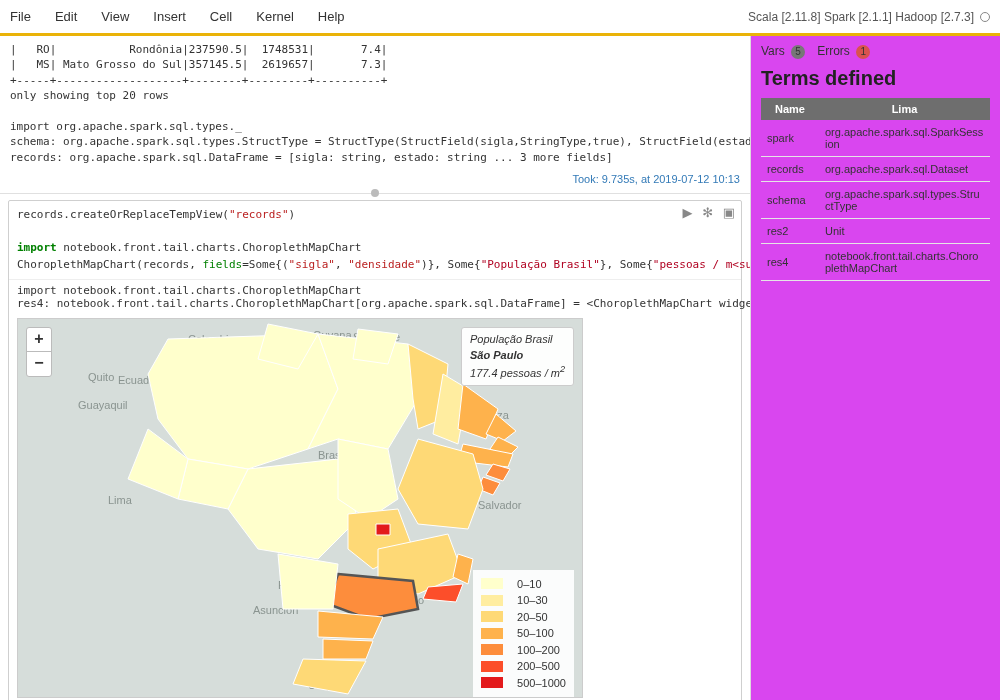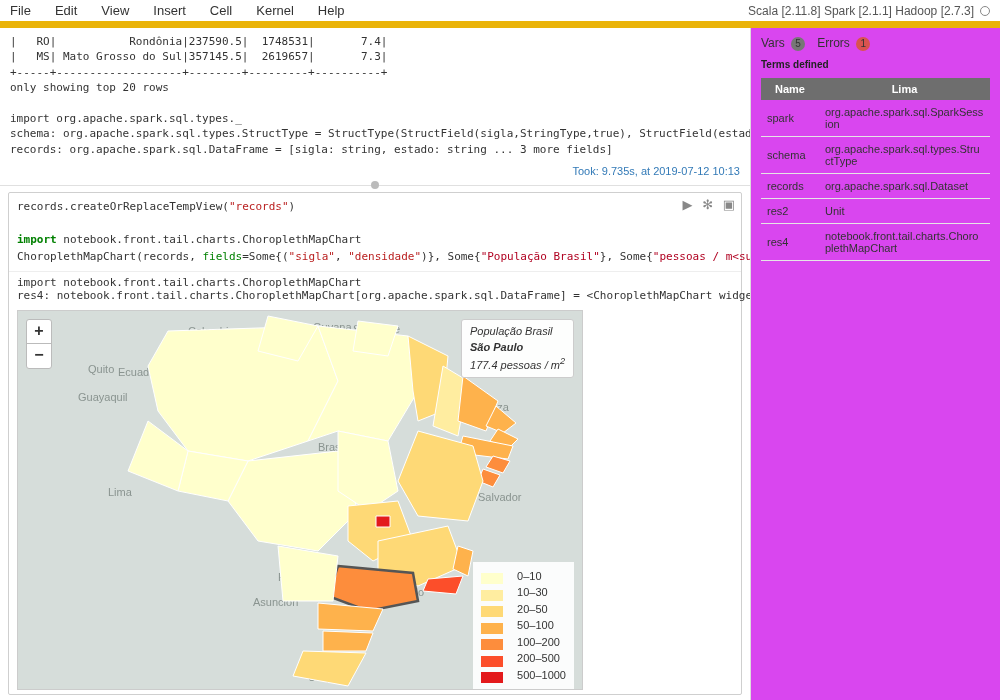--- a/index.html
+++ b/index.html
@@ -1,17 +1,17 @@
 <!DOCTYPE html>
 <html><head>
 <meta charset="utf-8">
 <style>
   * { box-sizing: border-box; margin: 0; padding: 0; }
   body { font-family: -apple-system, "Helvetica Neue", Arial, sans-serif; font-size: 13px; color: #333; background: #fff; }
-  .menubar { display: flex; align-items: center; padding: 4px 10px; border-bottom: 7px solid #eab308; height: 28px; }
+  .menubar { display: flex; align-items: center; padding: 4px 10px; border-bottom: 3px solid #eab308; height: 36px; }
   .menubar .menu-item { margin-right: 24px; cursor: pointer; color: #333; font-size: 13px; }
   .menubar .spacer { flex: 1; }
   .menubar .kernel-info { font-size: 12px; color: #555; }
   .menubar .kernel-indicator { display: inline-block; width: 10px; height: 10px; border: 1px solid #888; border-radius: 50%; margin-left: 6px; vertical-align: middle; }
   .main { display: flex; height: 672px; }
   .notebook-col { flex: 1; overflow: hidden; position: relative; }
   .side-col { width: 250px; border-left: 1px solid #ddd; padding: 8px 10px; background: #d946ef; font-size: 12px; }
 
   .output-block { font-family: Menlo, Consolas, monospace; font-size: 11px; line-height: 1.4; padding: 6px 10px; white-space: pre; overflow: hidden; color: #333; }
   .timing { text-align: right; color: #337ab7; font-size: 11px; padding: 2px 10px 6px; }
@@ -31,34 +31,34 @@
 
   .map-wrap { position: relative; margin: 4px 8px; width: 566px; height: 380px; background: #d4dcd8; border: 1px solid #ccc; overflow: hidden; }
   .sea { position: absolute; inset: 0; background: #d6ddda; }
   .zoom-ctrl { position: absolute; top: 8px; left: 8px; width: 26px; background: #fff; border: 1px solid #bbb; border-radius: 3px; overflow: hidden; z-index: 50; }
   .zoom-ctrl div { height: 24px; text-align: center; line-height: 22px; font-size: 16px; font-weight: bold; cursor: pointer; color: #333; }
   .zoom-ctrl div:first-child { border-bottom: 1px solid #bbb; }
   .tooltip-box { position: absolute; top: 8px; right: 8px; background: rgba(255,255,255,0.95); border: 1px solid #ccc; border-radius: 3px; padding: 4px 8px; font-size: 11px; line-height: 1.4; z-index: 50; font-style: italic; }
   .tooltip-box .t-title { color: #333; }
   .tooltip-box .t-name { font-weight: bold; }
   .legend-box { position: absolute; bottom: 0px; right: 8px; background: rgba(255,255,255,0.9); padding: 6px 8px; font-size: 11px; line-height: 1.5; z-index: 50; }
-  .legend-row { display: flex; align-items: flex-end; gap: 8px; }
+  .legend-row { display: flex; align-items: center; gap: 8px; }
   .legend-sw { width: 22px; height: 11px; margin-right: 6px; }
   .country-label { position: absolute; font-size: 11px; color: #8a9490; z-index: 5; }
 
   svg.brazil { position: absolute; top: 0; left: 0; z-index: 10; }
   .state { stroke: #fff; stroke-width: 1; }
   .hl { stroke: #555; stroke-width: 2.5; }
 
   .side-tabs { display: flex; gap: 12px; margin-bottom: 8px; align-items: center; }
   .side-tabs span { cursor: pointer; color: #333; }
   .badge { display: inline-block; min-width: 14px; height: 14px; line-height: 14px; border-radius: 7px; font-size: 10px; text-align: center; color: #fff; padding: 0 3px; margin-left: 3px; }
   .badge-gray { background: #777; }
   .badge-red { background: #d9534f; }
-  .side-title { font-size: 10px; font-weight: 600; margin: 6px 0 8px; color: #222; }
+  .side-title { font-size: 20px; font-weight: 600; margin: 6px 0 8px; color: #222; }
   table.terms { width: 100%; border-collapse: collapse; font-size: 11px; }
   table.terms th { background: #6e6e6e; color: #fff; text-align: center; padding: 5px 14px; font-weight: 600; }
   table.terms td { padding: 6px 6px; border-bottom: 1px solid #e5e5e5; color: #333; word-break: break-all; }
 </style>
 </head>
 <body>
 
 <div class="menubar">
   <span class="menu-item">File</span>
   <span class="menu-item">Edit</span>
@@ -216,26 +216,26 @@
         <th>Name</th>
         <th>Lima</th>
       </tr>
         </thead>
       <tbody>
         <tr>
             <td>spark</td>
             <td>org.apache.spark.sql.SparkSession</td>
           </tr>
         <tr>
+            <td>records</td>
+            <td>org.apache.spark.sql.Dataset</td>
+          </tr>
+        <tr>
             <td>schema</td>
             <td>org.apache.spark.sql.types.StructType</td>
-          </tr>
-        <tr>
-            <td>records</td>
-            <td>org.apache.spark.sql.Dataset</td>
           </tr>
         <tr>
             <td>res2</td>
             <td>Unit</td>
           </tr>
         <tr>
             <td>res4</td>
             <td>notebook.front.tail.charts.ChoroplethMapChart</td>
           </tr>
       </tbody>

